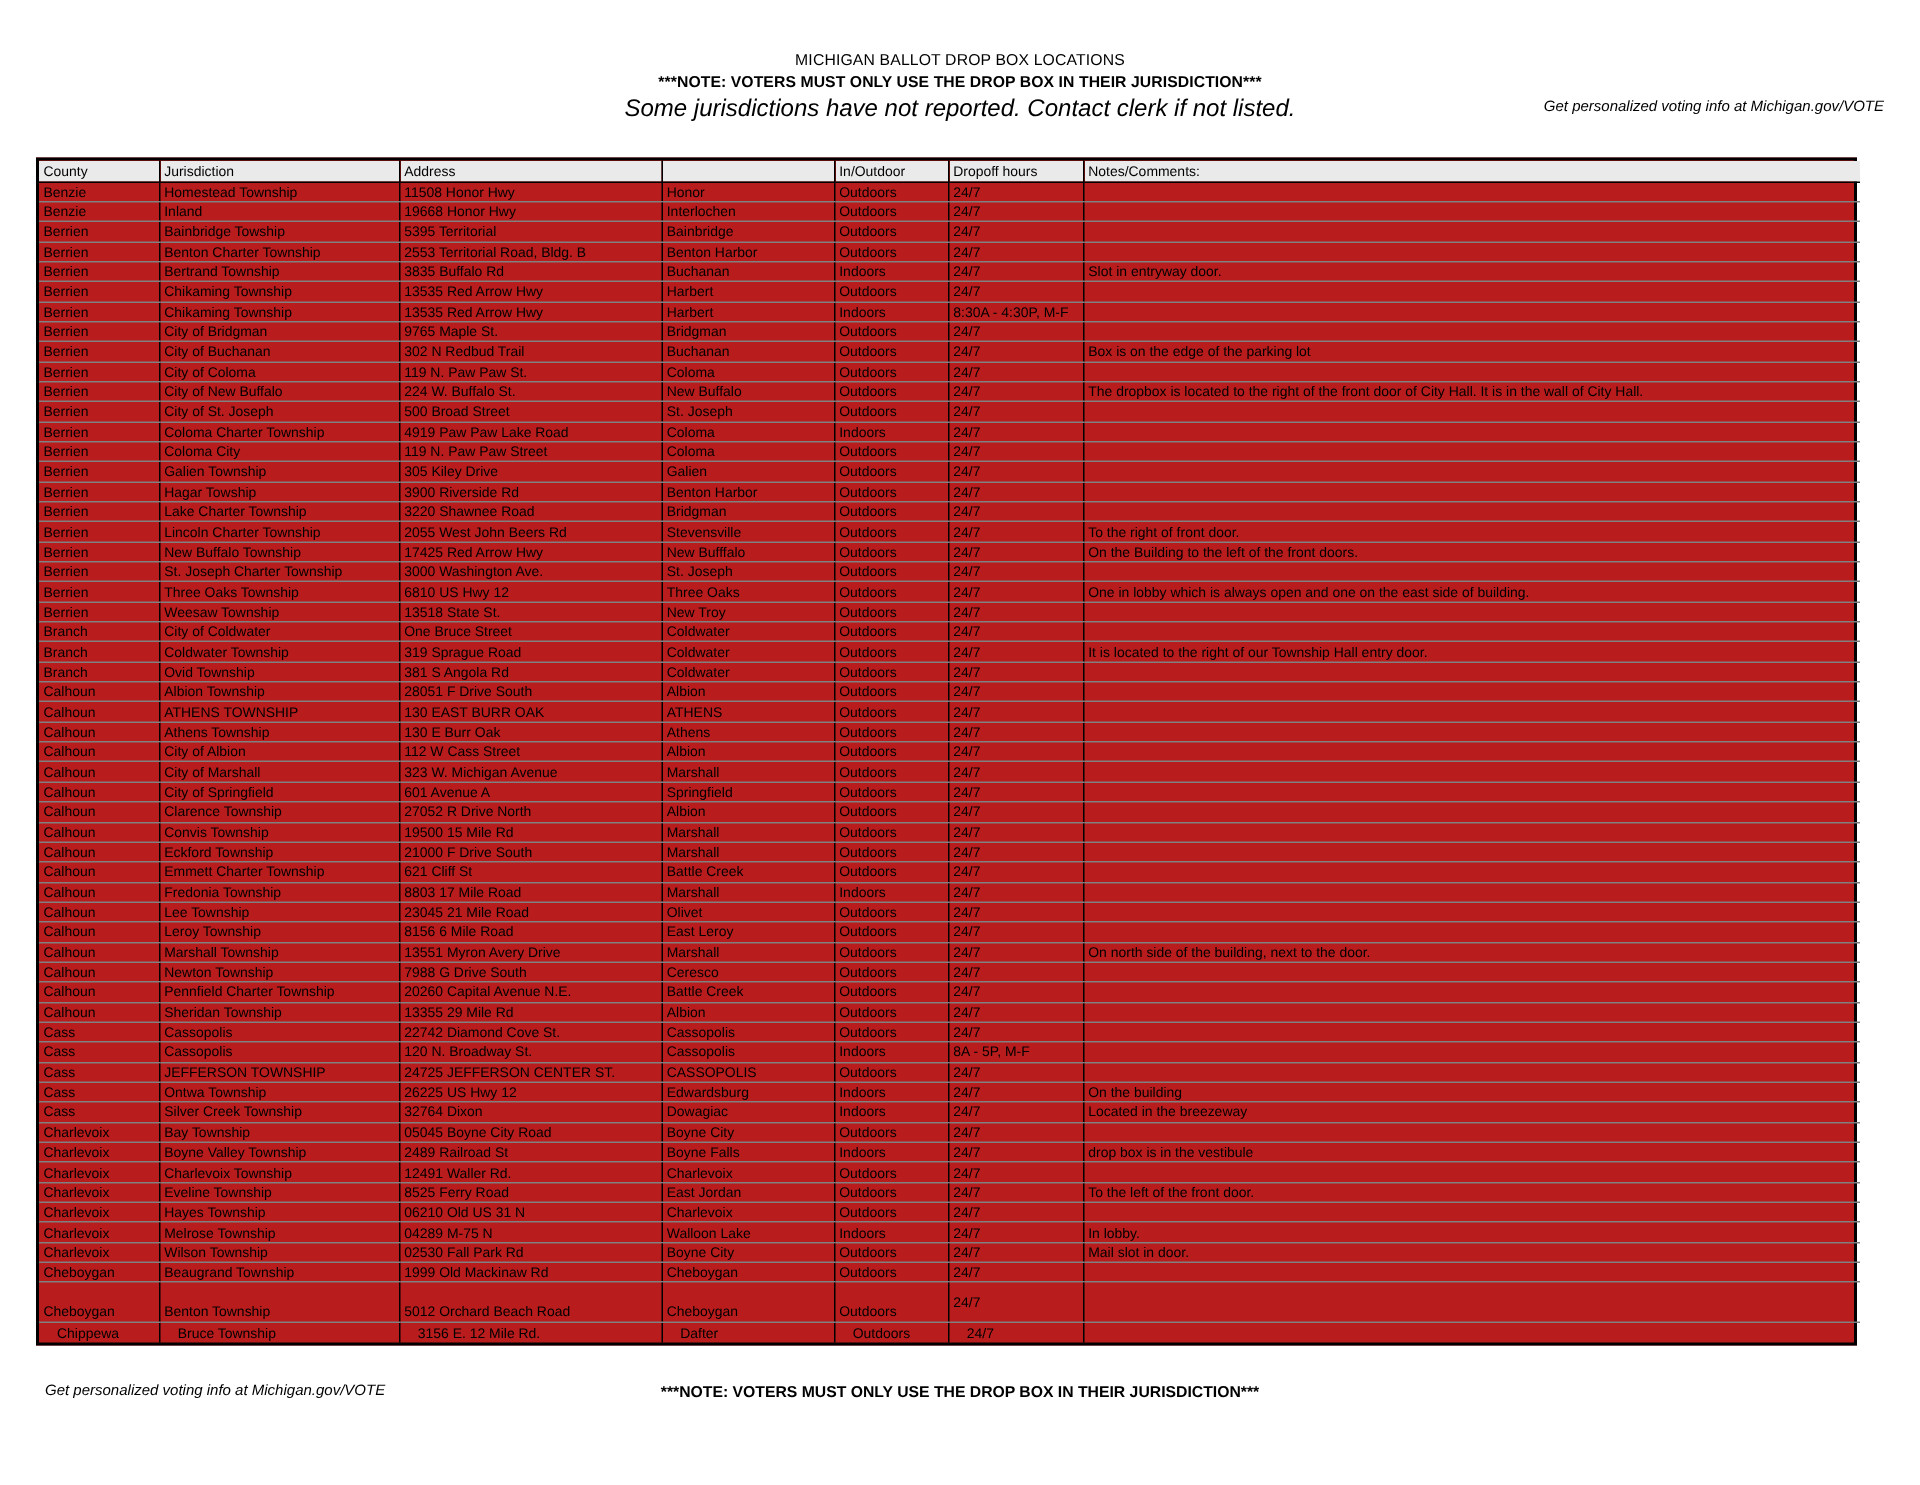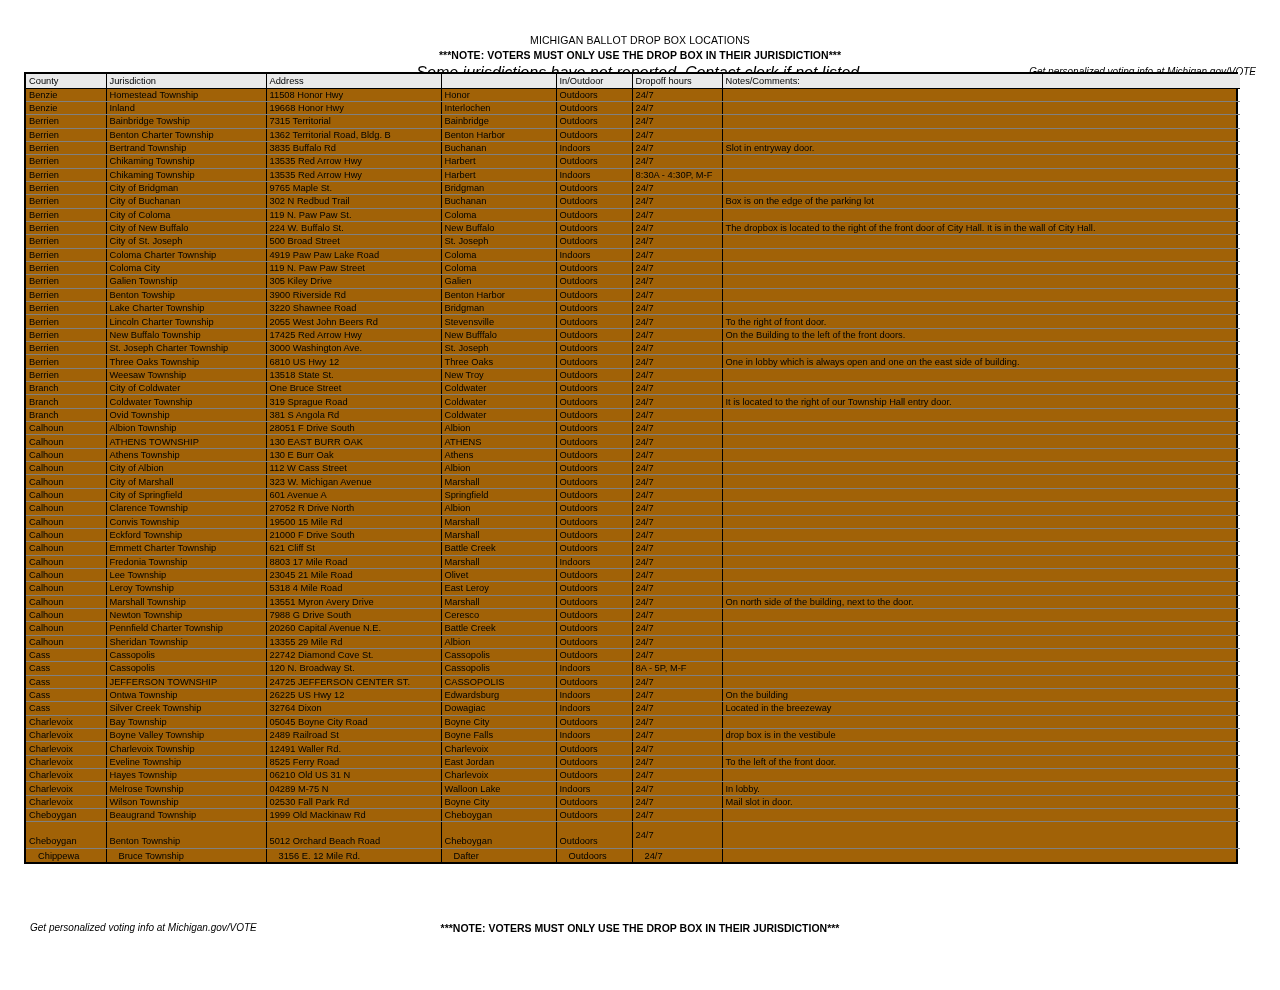--- a/index.html
+++ b/index.html
@@ -59,25 +59,25 @@
     font-size: 10px;
     font-style: italic;
     color: #000;
     white-space: nowrap;
   }
 
   
   .table-wrap {
     position: absolute;
     left: 24px;
-    top: 72px;
+    top: 105px;
     width: 1214px;
     border: 2px solid #000000;
     box-sizing: border-box;
-    background: #a16207;
+    background: #b91c1c;
   }
   table.grid {
     border-collapse: collapse;
     width: 100%;
     table-layout: fixed;
     font-size: 9.3px;
     color: #000;
   }
   table.grid th,
   table.grid td {
@@ -206,30 +206,30 @@
             <td>Inland</td>
             <td>19668 Honor Hwy</td>
             <td>Interlochen</td>
             <td class="inout">Outdoors</td>
             <td class="hours">24/7</td>
             <td></td>
           </tr>
           <tr>
             <td>Berrien</td>
             <td>Bainbridge Towship</td>
-            <td>7315 Territorial</td>
+            <td>5395 Territorial</td>
             <td>Bainbridge</td>
             <td class="inout">Outdoors</td>
             <td class="hours">24/7</td>
             <td></td>
           </tr>
           <tr>
             <td>Berrien</td>
             <td>Benton Charter Township</td>
-            <td>1362 Territorial Road, Bldg. B</td>
+            <td>2553 Territorial Road, Bldg. B</td>
             <td>Benton Harbor</td>
             <td class="inout">Outdoors</td>
             <td class="hours">24/7</td>
             <td></td>
           </tr>
           <tr>
             <td>Berrien</td>
             <td>Bertrand Township</td>
             <td>3835 Buffalo Rd</td>
             <td>Buchanan</td>
@@ -322,21 +322,21 @@
             <td>Berrien</td>
             <td>Galien Township</td>
             <td>305 Kiley Drive</td>
             <td>Galien</td>
             <td class="inout">Outdoors</td>
             <td class="hours">24/7</td>
             <td></td>
           </tr>
           <tr>
             <td>Berrien</td>
-            <td>Benton Towship</td>
+            <td>Hagar Towship</td>
             <td>3900 Riverside Rd</td>
             <td>Benton Harbor</td>
             <td class="inout">Outdoors</td>
             <td class="hours">24/7</td>
             <td></td>
           </tr>
           <tr>
             <td>Berrien</td>
             <td>Lake Charter Township</td>
             <td>3220 Shawnee Road</td>
@@ -521,21 +521,21 @@
             <td>Lee Township</td>
             <td>23045 21 Mile Road</td>
             <td>Olivet</td>
             <td class="inout">Outdoors</td>
             <td class="hours">24/7</td>
             <td></td>
           </tr>
           <tr>
             <td>Calhoun</td>
             <td>Leroy Township</td>
-            <td>5318 4 Mile Road</td>
+            <td>8156 6 Mile Road</td>
             <td>East Leroy</td>
             <td class="inout">Outdoors</td>
             <td class="hours">24/7</td>
             <td></td>
           </tr>
           <tr>
             <td>Calhoun</td>
             <td>Marshall Township</td>
             <td>13551 Myron Avery Drive</td>
             <td>Marshall</td>

